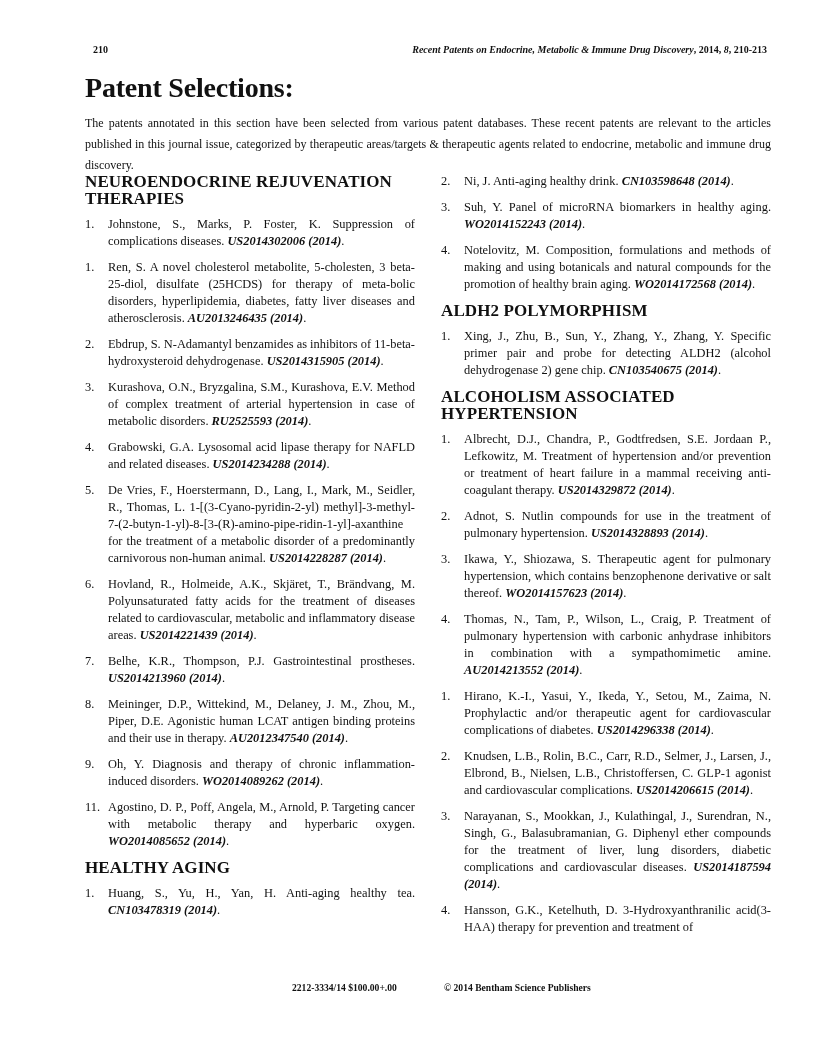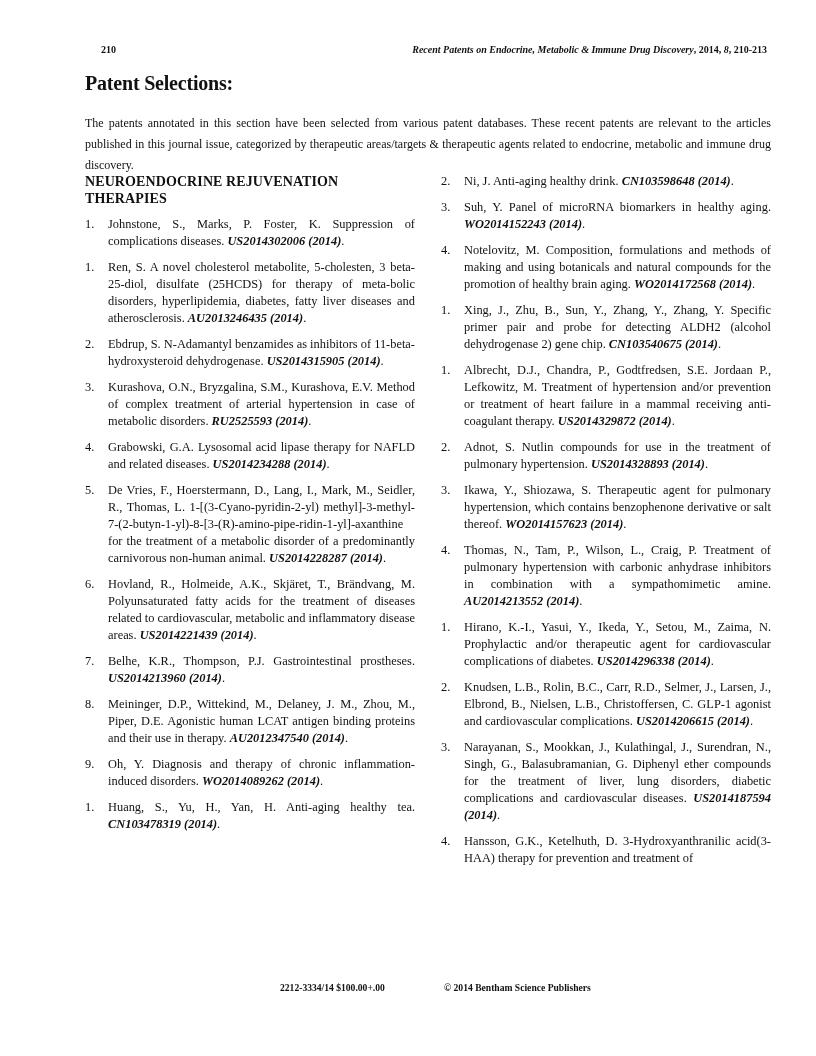--- a/index.html
+++ b/index.html
@@ -1,34 +1,34 @@
 <!DOCTYPE html>
 <html><head>
 <meta charset="utf-8">
 <style>
   html, body { margin:0; padding:0; background:#ffffff; }
   body { width:816px; height:1056px; position:relative; overflow:hidden;
          font-family:"Liberation Serif", serif; color:#111; }
   .running-head { position:absolute; top:44px; left:85px; width:686px; height:14px;
                   font-size:10px; font-weight:bold; }
-  .running-head .pg { position:absolute; left:16px; top:0; }
+  .running-head .pg { position:absolute; left:8px; top:0; }
   .running-head .jr { position:absolute; left:0; right:4px; text-align:right; font-style:italic; }
   .running-head .jr .up { font-style:normal; }
-  .title { position:absolute; top:72px; left:85px; font-size:20px; font-weight:bold; margin:0; letter-spacing:-0.2px; }
+  .title { position:absolute; top:72px; left:85px; font-size:28px; font-weight:bold; margin:0; letter-spacing:-0.2px; }
   .intro { position:absolute; top:113px; left:85px; width:686px; font-size:12px; line-height:21px;
            text-align:justify; margin:0; }
   .col { position:absolute; top:173px; width:330px; font-size:12.4px; line-height:17px; }
   .col.left { left:85px; }
   .col.right { left:441px; }
-  .sec-h { font-weight:bold; font-size:14px; margin:0 0 9px 0; letter-spacing:0.1px; }
+  .sec-h { font-weight:bold; font-size:17px; margin:0 0 9px 0; letter-spacing:0.1px; }
   .item { position:relative; padding-left:23px; text-align:justify; margin:0 0 9px 0; }
   .item .num { position:absolute; left:0; top:0; }
   .item .pn { font-weight:bold; font-style:italic; }
   .footer { position:absolute; top:982px; left:0; width:816px; font-size:9.6px; font-weight:bold; }
-  .footer .issn { position:absolute; left:280px; }
+  .footer .issn { position:absolute; left:292px; }
   .footer .copy { position:absolute; left:444px; }
 </style>
 </head>
 <body>
 
 <div class="running-head">
   <span class="pg">210</span>
   <span class="jr"><span>Recent Patents on Endocrine, Metabolic &amp; Immune Drug Discovery</span><span class="up">, </span><span class="up">2014</span><span class="up">, </span><span>8</span><span class="up">, </span><span class="up">210-213</span></span>
 </div>
 
@@ -41,27 +41,31 @@
     <div class="item"><span class="num">1.</span><span>Johnstone, S., Marks, P. Foster, K. Suppression of complications diseases. </span><span class="pn">US2014302006 (2014)</span><span>.</span></div>
     <div class="item"><span class="num">1.</span><span>Ren, S. A novel cholesterol metabolite, 5-cholesten, 3 beta-25-diol, disulfate (25HCDS) for therapy of meta-bolic disorders, hyperlipidemia, diabetes, fatty liver diseases and atherosclerosis. </span><span class="pn">AU2013246435 (2014)</span><span>.</span></div>
     <div class="item"><span class="num">2.</span><span>Ebdrup, S. N-Adamantyl benzamides as inhibitors of 11-beta-hydroxysteroid dehydrogenase. </span><span class="pn">US2014315905 (2014)</span><span>.</span></div>
     <div class="item"><span class="num">3.</span><span>Kurashova, O.N., Bryzgalina, S.M., Kurashova, E.V. Method of complex treatment of arterial hypertension in case of metabolic disorders. </span><span class="pn">RU2525593 (2014)</span><span>.</span></div>
     <div class="item"><span class="num">4.</span><span>Grabowski, G.A. Lysosomal acid lipase therapy for NAFLD and related diseases. </span><span class="pn">US2014234288 (2014)</span><span>.</span></div>
     <div class="item"><span class="num">5.</span><span>De Vries, F., Hoerstermann, D., Lang, I., Mark, M., Seidler, R., Thomas, L. 1-[(3-Cyano-pyridin-2-yl) methyl]-3-methyl-7-(2-butyn-1-yl)-8-[3-(R)-amino-pipe-ridin-1-yl]-axanthine for the treatment of a metabolic disorder of a predominantly carnivorous non-human animal. </span><span class="pn">US2014228287 (2014)</span><span>.</span></div>
     <div class="item"><span class="num">6.</span><span>Hovland, R., Holmeide, A.K., Skjäret, T., Brändvang, M. Polyunsaturated fatty acids for the treatment of diseases related to cardiovascular, metabolic and inflammatory disease areas. </span><span class="pn">US2014221439 (2014)</span><span>.</span></div>
     <div class="item"><span class="num">7.</span><span>Belhe, K.R., Thompson, P.J. Gastrointestinal prostheses. </span><span class="pn">US2014213960 (2014)</span><span>.</span></div>
     <div class="item"><span class="num">8.</span><span>Meininger, D.P., Wittekind, M., Delaney, J. M., Zhou, M., Piper, D.E. Agonistic human LCAT antigen binding proteins and their use in therapy. </span><span class="pn">AU2012347540 (2014)</span><span>.</span></div>
     <div class="item"><span class="num">9.</span><span>Oh, Y. Diagnosis and therapy of chronic inflammation-induced disorders. </span><span class="pn">WO2014089262 (2014)</span><span>.</span></div>
+    <div class="item"><span class="num">11.</span><span>Agostino, D. P., Poff, Angela, M., Arnold, P. Targeting cancer with metabolic therapy and hyperbaric oxygen. </span><span class="pn">WO2014085652 (2014)</span><span>.</span></div>
+    <div class="sec-h">HEALTHY AGING</div>
     <div class="item"><span class="num">1.</span><span>Huang, S., Yu, H., Yan, H. Anti-aging healthy tea. </span><span class="pn">CN103478319 (2014)</span><span>.</span></div>
   </div>
 <div class="col right">
     <div class="item"><span class="num">2.</span><span>Ni, J. Anti-aging healthy drink. </span><span class="pn">CN103598648 (2014)</span><span>.</span></div>
     <div class="item"><span class="num">3.</span><span>Suh, Y. Panel of microRNA biomarkers in healthy aging. </span><span class="pn">WO2014152243 (2014)</span><span>.</span></div>
     <div class="item"><span class="num">4.</span><span>Notelovitz, M. Composition, formulations and methods of making and using botanicals and natural compounds for the promotion of healthy brain aging. </span><span class="pn">WO2014172568 (2014)</span><span>.</span></div>
+    <div class="sec-h">ALDH2 POLYMORPHISM</div>
     <div class="item"><span class="num">1.</span><span>Xing, J., Zhu, B., Sun, Y., Zhang, Y., Zhang, Y. Specific primer pair and probe for detecting ALDH2 (alcohol dehydrogenase 2) gene chip. </span><span class="pn">CN103540675 (2014)</span><span>.</span></div>
+    <div class="sec-h">ALCOHOLISM ASSOCIATED HYPERTENSION</div>
     <div class="item"><span class="num">1.</span><span>Albrecht, D.J., Chandra, P., Godtfredsen, S.E. Jordaan P., Lefkowitz, M. Treatment of hypertension and/or prevention or treatment of heart failure in a mammal receiving anti-coagulant therapy. </span><span class="pn">US2014329872 (2014)</span><span>.</span></div>
     <div class="item"><span class="num">2.</span><span>Adnot, S. Nutlin compounds for use in the treatment of pulmonary hypertension. </span><span class="pn">US2014328893 (2014)</span><span>.</span></div>
     <div class="item"><span class="num">3.</span><span>Ikawa, Y., Shiozawa, S. Therapeutic agent for pulmonary hypertension, which contains benzophenone derivative or salt thereof. </span><span class="pn">WO2014157623 (2014)</span><span>.</span></div>
     <div class="item"><span class="num">4.</span><span>Thomas, N., Tam, P., Wilson, L., Craig, P. Treatment of pulmonary hypertension with carbonic anhydrase inhibitors in combination with a sympathomimetic amine. </span><span class="pn">AU2014213552 (2014)</span><span>.</span></div>
     <div class="item"><span class="num">1.</span><span>Hirano, K.-I., Yasui, Y., Ikeda, Y., Setou, M., Zaima, N. Prophylactic and/or therapeutic agent for cardiovascular complications of diabetes. </span><span class="pn">US2014296338 (2014)</span><span>.</span></div>
     <div class="item"><span class="num">2.</span><span>Knudsen, L.B., Rolin, B.C., Carr, R.D., Selmer, J., Larsen, J., Elbrond, B., Nielsen, L.B., Christoffersen, C. GLP-1 agonist and cardiovascular complications. </span><span class="pn">US2014206615 (2014)</span><span>.</span></div>
     <div class="item"><span class="num">3.</span><span>Narayanan, S., Mookkan, J., Kulathingal, J., Surendran, N., Singh, G., Balasubramanian, G. Diphenyl ether compounds for the treatment of liver, lung disorders, diabetic complications and cardiovascular diseases. </span><span class="pn">US2014187594 (2014)</span><span>.</span></div>
     <div class="item"><span class="num">4.</span><span>Hansson, G.K., Ketelhuth, D. 3-Hydroxyanthranilic acid(3-HAA) therapy for prevention and treatment of</span></div>
   </div>
 

